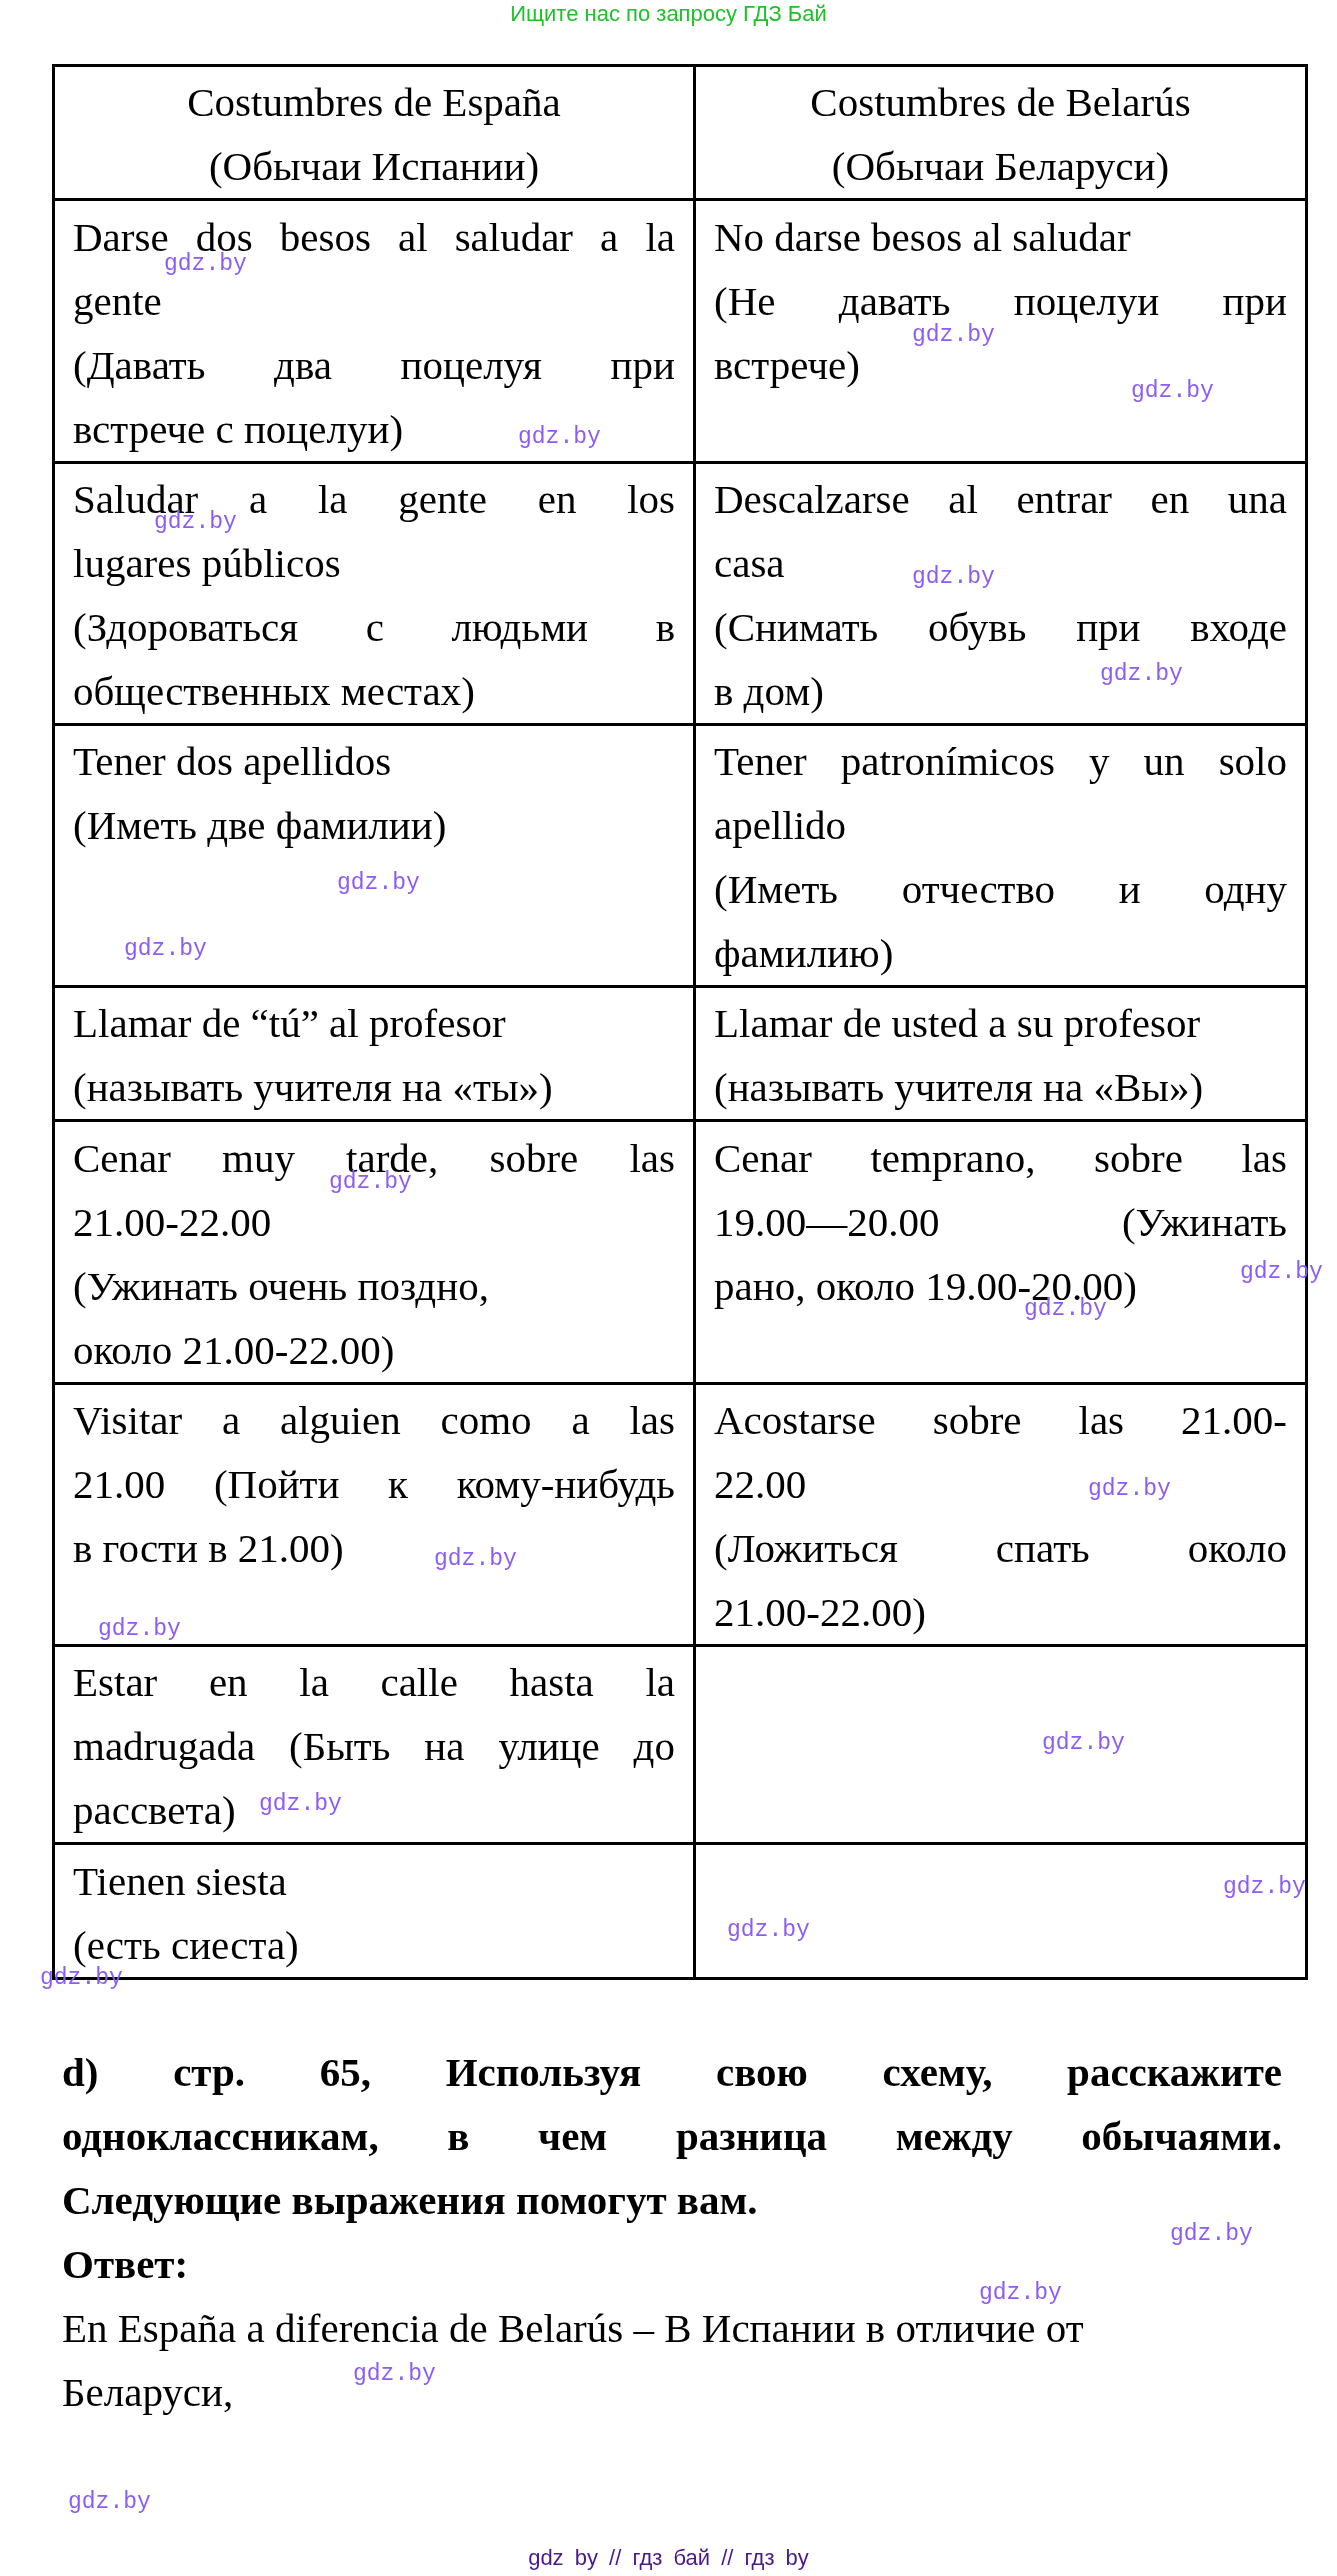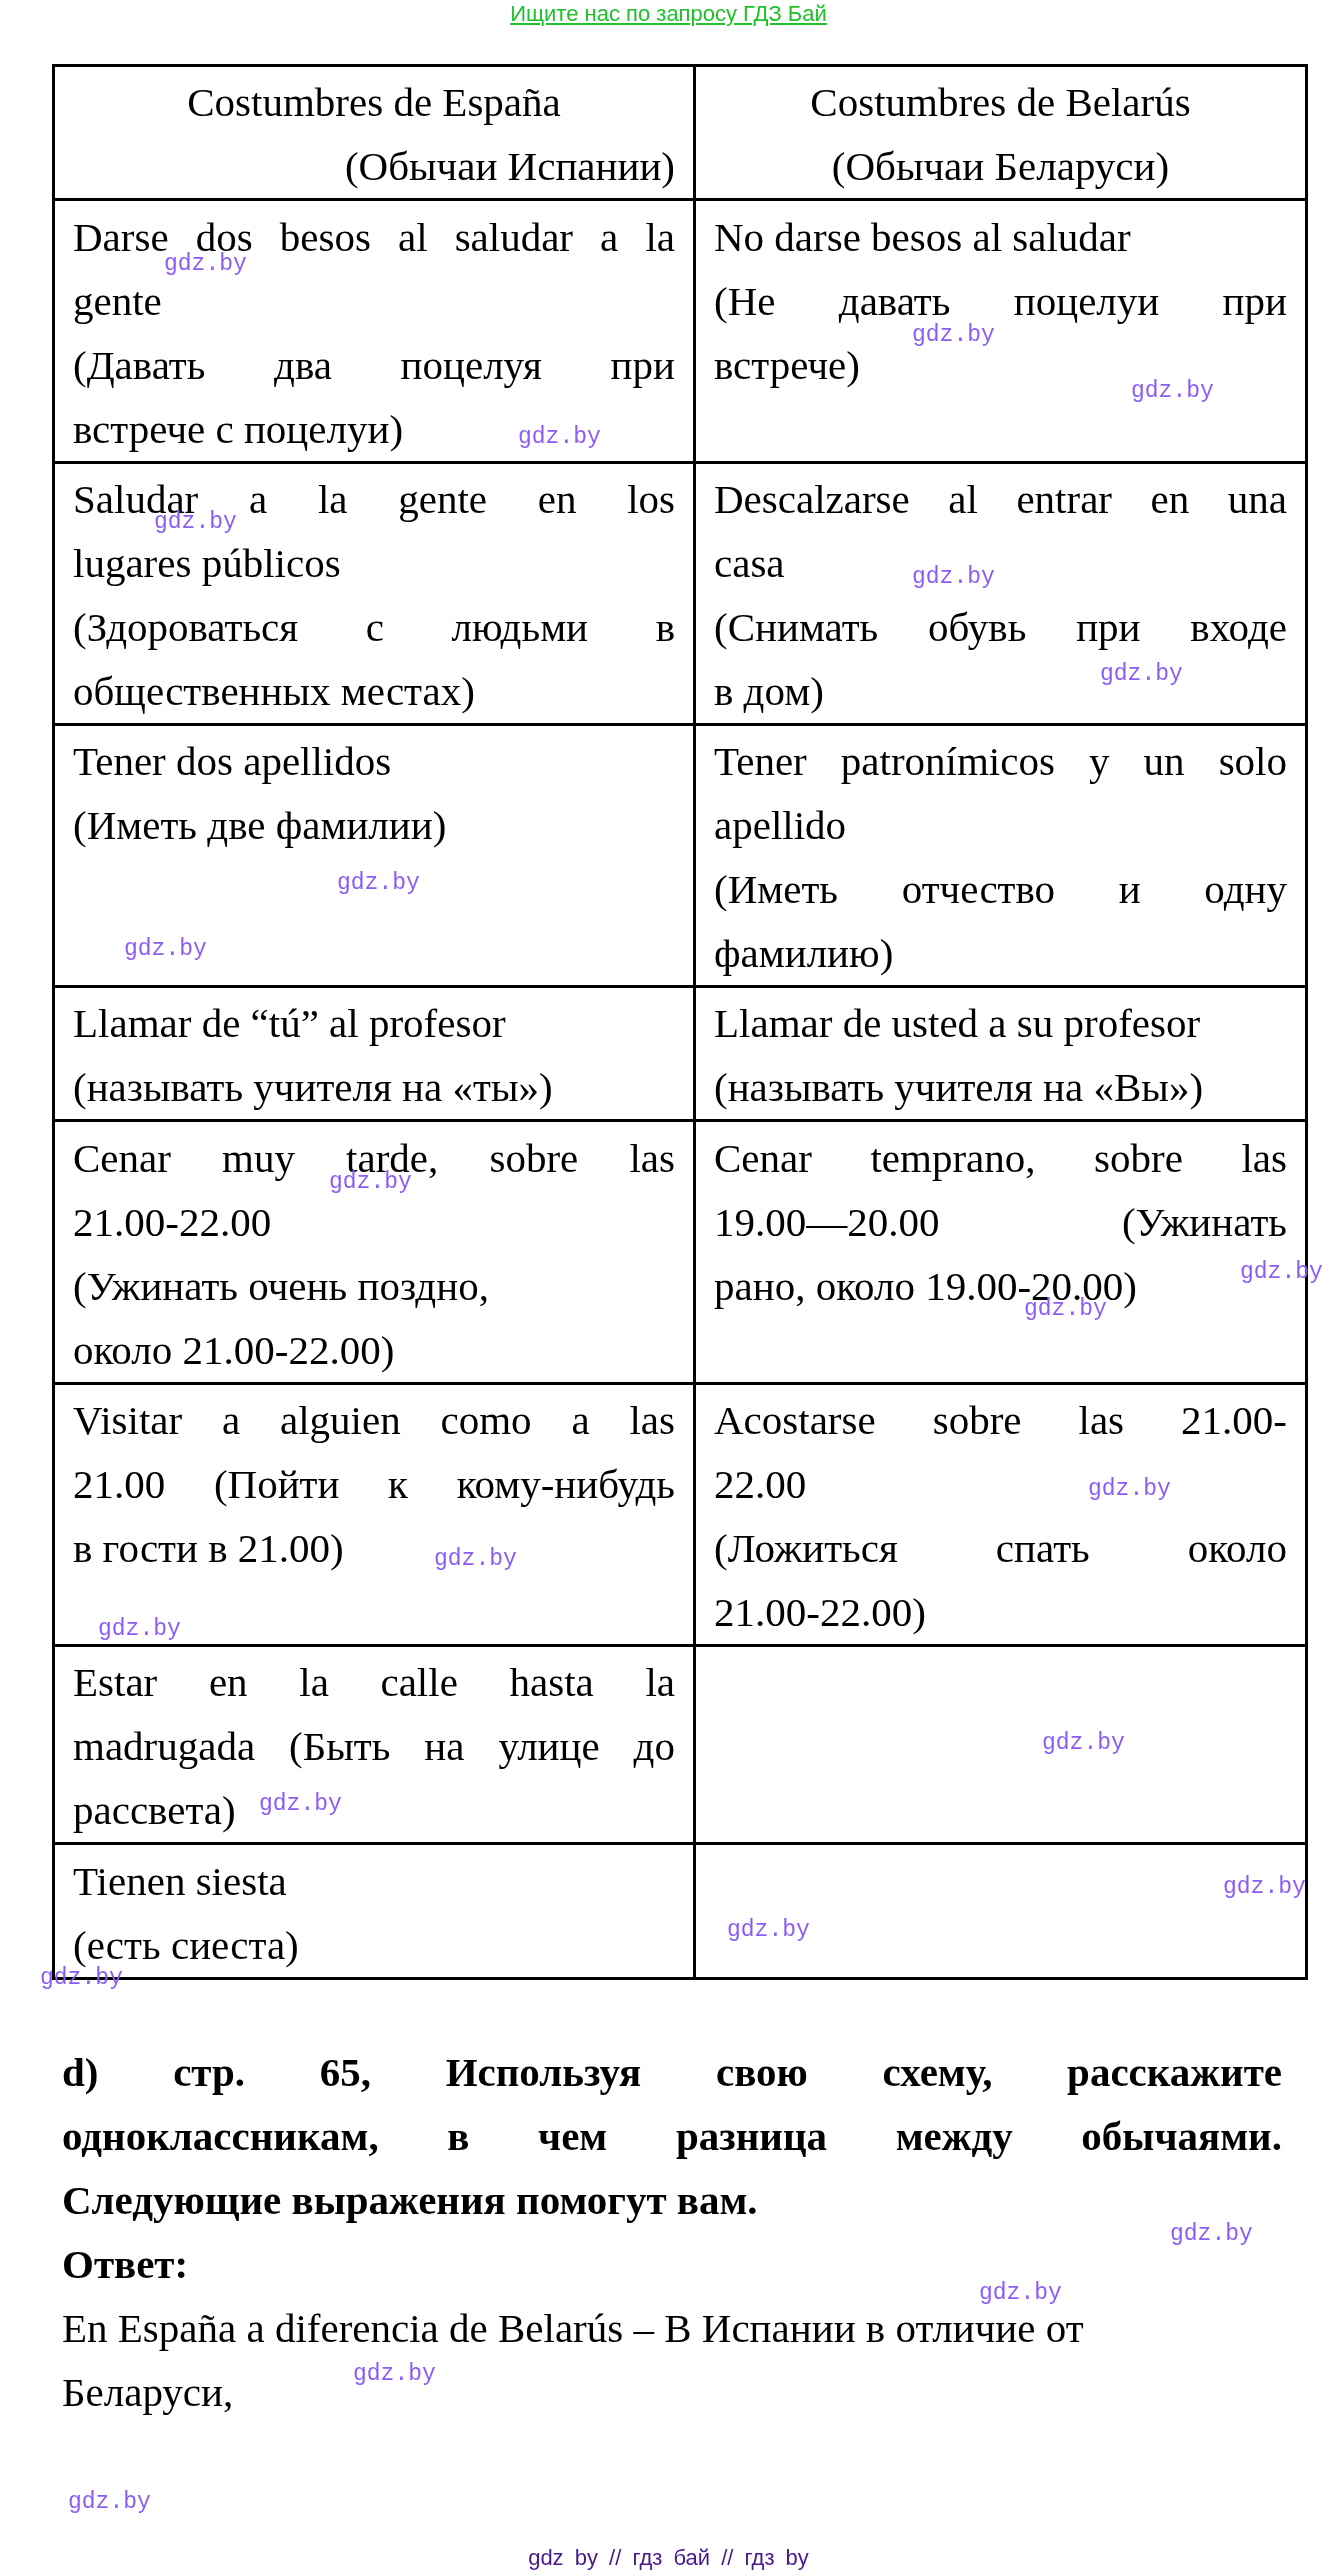--- a/index.html
+++ b/index.html
@@ -1,17 +1,17 @@
 <!DOCTYPE html>
 <html style="font-size:13px"><head>
 <meta charset="utf-8">
 <style>
   html, body { margin:0; padding:0; background:#ffffff; }
   body { width:1337px; height:2576px; position:relative; overflow:hidden; font-family:"Liberation Serif", serif; color:#000; }
-  .top-banner { position:absolute; top:0; left:0; width:1337px; text-align:center; font-family:"Liberation Sans", sans-serif; font-size:22px; color:#1fc12a; line-height:28px;text-decoration:underline; }
+  .top-banner { position:absolute; top:0; left:0; width:1337px; text-align:center; font-family:"Liberation Sans", sans-serif; font-size:22px; color:#1fc12a; line-height:28px; }
   table.customs { position:absolute; left:52px; top:64px; width:1256px; border-collapse:collapse; table-layout:fixed; }
   table.customs td, table.customs th { border:3.3px solid #000; vertical-align:top; padding:3.3px 18px 0 18px; font-size:41px; line-height:64px; font-weight:normal; text-align:justify; position:relative; }
   table.customs th { text-align:center; }
   .c1 { width:602px; }
   .line { display:block; text-align:justify; text-align-last:auto; }
   .jl { text-align-last:justify; }
   .wm { position:absolute; font-family:Liberation Mono, monospace; font-size:23px; line-height:25px; color:#8b5cf6; white-space:nowrap; }
   .section { position:absolute; left:62px; width:1220px; font-size:41px; line-height:64px; }
   .bold { font-weight:bold; }
   .footer { position:absolute; top:2545px; left:0; width:1337px; text-align:center; font-family:"Liberation Sans", sans-serif; font-size:22px; color:#4a1a8c; word-spacing:5px; }
@@ -19,21 +19,21 @@
 </head>
 <body>
 
 <div class="top-banner">Ищите нас по запросу ГДЗ Бай</div>
 
 <table class="customs">
   <tbody>
       <tr style="height:129px;">
     <th class="c1">
       <span class="line" style="text-align:center">Costumbres de España</span>
-      <span class="line" style="text-align:right">(Обычаи Испании)</span>
+      <span class="line" style="text-align:center">(Обычаи Испании)</span>
     </th>
     <th>
       <span class="line" style="text-align:center">Costumbres de Belarús</span>
       <span class="line" style="text-align:center">(Обычаи Беларуси)</span>
     </th>
   </tr>
 
   <tr style="height:255px;">
     <td>
       <span class="line jl">Darse dos besos al saludar a la</span>

